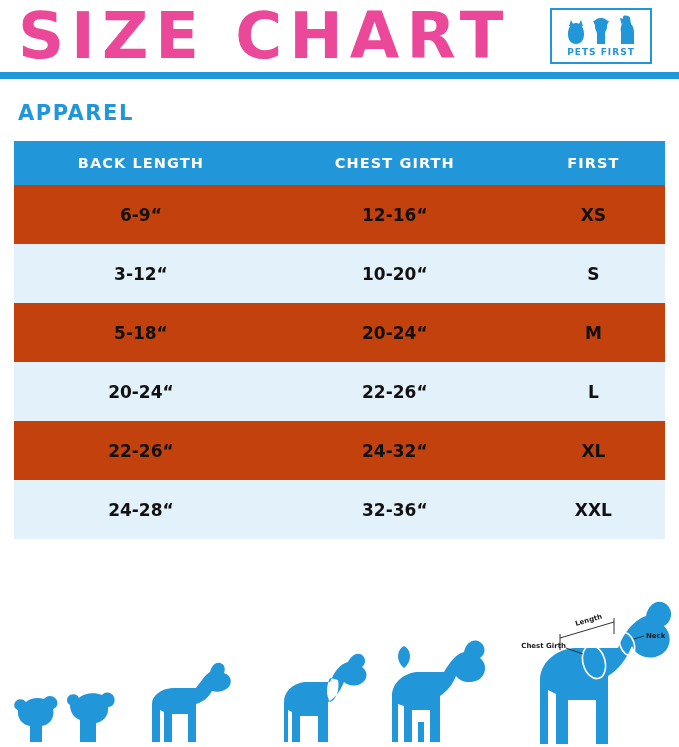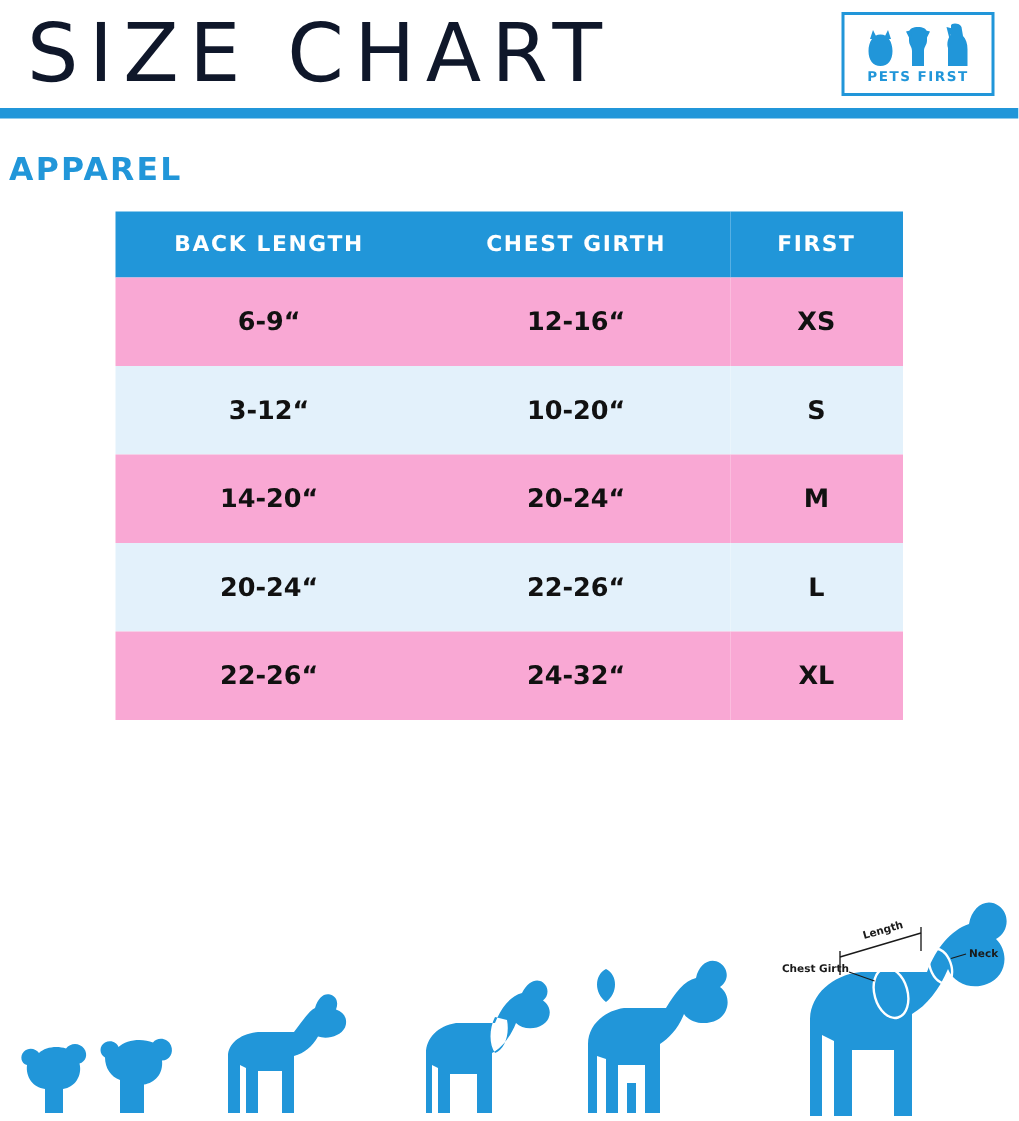--- a/index.html
+++ b/index.html
@@ -19,37 +19,37 @@
   
   .header {
     position: relative;
     height: 72px;
     padding: 0 10px;
     display: flex;
     align-items: center;
     justify-content: space-between;
   }
   .title {
-    font-size: 54px;
-    font-weight: normal;
-    color: #0f172a;
+    font-size: 64px;
+    font-weight: bold;
+    color: #ec4899;
     letter-spacing: 7px;
     line-height: 1;
     margin-left: 8px;
     font-family: "DejaVu Sans", sans-serif;
   }
   .logo {
     width: 102px;
     height: 56px;
     border: 2px solid #2196d9;
     display: flex;
     flex-direction: column;
     align-items: center;
     justify-content: center;
-    margin-right: 6px;
+    margin-right: 17px;
   }
   .logo-silhouettes {
     display: flex;
     align-items: flex-end;
     justify-content: center;
     gap: 4px;
     height: 30px;
   }
   .logo-text {
     font-size: 9px;
@@ -64,27 +64,27 @@
     background: #2196d9;
     width: 679px;
   }
 
   
   .section-title {
     font-size: 21px;
     font-weight: bold;
     color: #2196d9;
     letter-spacing: 1.5px;
-    padding: 22px 0 16px 6px;
+    padding: 22px 0 16px 18px;
     font-family: "DejaVu Sans", sans-serif;
   }
 
   
   .table {
-    width: 525px;
+    width: 651px;
     margin: 0 auto;
     border-collapse: collapse;
     table-layout: fixed;
   }
   .table th {
     background: #2196d9;
     color: #ffffff;
     font-size: 14.5px;
     font-weight: bold;
     letter-spacing: 1.1px;
@@ -93,21 +93,21 @@
     font-family: "DejaVu Sans", sans-serif;
   }
   .table td {
     height: 59px;
     text-align: center;
     font-size: 17px;
     font-weight: bold;
     color: #111111;
     font-family: "DejaVu Sans", sans-serif;
   }
-  .row-dark td { background: #f9a8d4; }
+  .row-dark td { background: #c2410c; }
   .row-light td { background: #e3f1fb; }
   .col-a { width: 39%; }
   .col-b { width: 39%; }
   .col-c { width: 22%; }
   .table td.size-cell { font-weight: bold; }
 
   
   .silhouettes {
     position: absolute;
     left: 0; right: 0; bottom: 0;
@@ -164,34 +164,39 @@
         <td>6-9“</td>
         <td>12-16“</td>
         <td class="size-cell">XS</td>
       </tr>
       <tr class="row-light">
         <td>3-12“</td>
         <td>10-20“</td>
         <td class="size-cell">S</td>
       </tr>
       <tr class="row-dark">
-        <td>14-20“</td>
+        <td>5-18“</td>
         <td>20-24“</td>
         <td class="size-cell">M</td>
       </tr>
       <tr class="row-light">
         <td>20-24“</td>
         <td>22-26“</td>
         <td class="size-cell">L</td>
       </tr>
       <tr class="row-dark">
         <td>22-26“</td>
         <td>24-32“</td>
         <td class="size-cell">XL</td>
       </tr>
+      <tr class="row-light">
+        <td>24-28“</td>
+        <td>32-36“</td>
+        <td class="size-cell">XXL</td>
+      </tr>
     </tbody>
   </table>
 
   <div class="silhouettes">
     <svg width="679" height="155" viewBox="0 0 679 155">
 
       <g>
         <path fill="#2196d9" d="M30 150 L30 134 C22 133 17 126 18 118 C14 117 13 112 16 109 C19 106 24 107 26 110 C30 106 38 105 44 107 C47 103 53 103 56 107 C59 111 57 116 53 117 C55 125 50 133 42 134 L42 150 Z M33 150 L33 140 L39 140 L39 150 Z"></path>
       </g>
 

